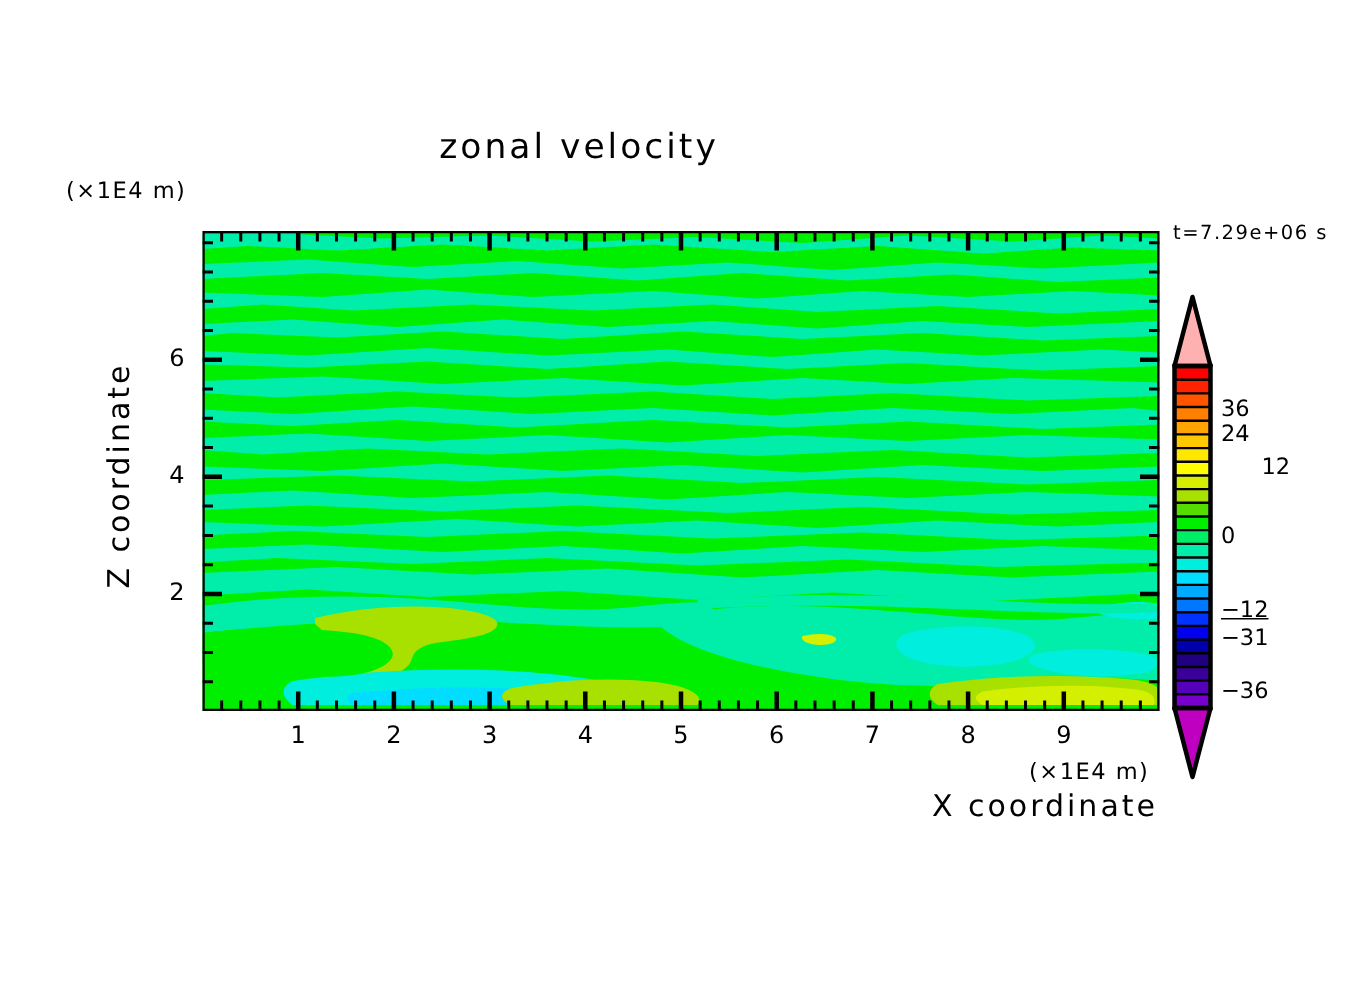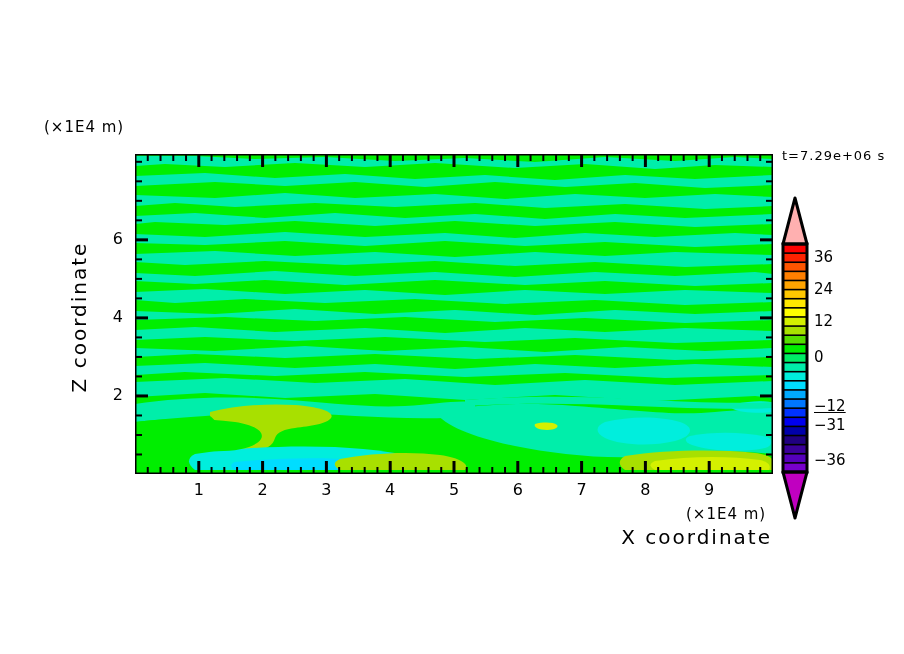--- a/index.html
+++ b/index.html
@@ -84,20 +84,21 @@
     position: absolute;
     left: 778px;
     top: 196px;
   }
 </style>
 </head>
 <body>
 
 <div class="stage">
 
+  <div class="txt" id="chart-title">zonal velocity</div>
   <div class="txt" id="yunit-label">(×1E4 m)</div>
   <div class="txt" id="xunit-label">(×1E4 m)</div>
   <div class="txt" id="time-label">t=7.29e+06 s</div>
   <div class="txt" id="xaxis-title">X coordinate</div>
   <div class="txt" id="yaxis-title">Z coordinate</div>
 
   <div class="plot-wrap">
     <svg width="638" height="320" viewBox="0 0 638 320">
       <defs>
         <clipPath id="plotclip">
@@ -357,22 +358,22 @@
           <line x1="5" y1="257.76" x2="29" y2="257.76" stroke-width="1.6" stroke="#000000"></line>
           <line x1="5" y1="266.88" x2="29" y2="266.88" stroke-width="1.6" stroke="#000000"></line>
         </g>
       <polygon id="cb-top-arrow" points="17,2 29,48 5,48" stroke="#000000" stroke-width="3" stroke-linejoin="round" fill="#ffb0b0"></polygon>
       <polygon id="cb-bottom-arrow" points="17,322 5,276 29,276" stroke="#000000" stroke-width="3" stroke-linejoin="round" fill="#c000c0"></polygon>
       <rect x="5" y="48" width="24" height="228" fill="none" stroke="#000000" stroke-width="3"></rect>
     </svg>
   </div>
 
   <div id="cb-labels">
-      <div class="cb-label" style="top: 248px; text-align: right;">36</div>
+      <div class="cb-label" style="top: 263px; text-align: right;">36</div>
       <div class="cb-label" style="top: 279.6px;">24</div>
-      <div class="cb-label" style="top: 312px;">12</div>
+      <div class="cb-label" style="top: 302px; margin-left: 27px;">12</div>
       <div class="cb-label" style="top: 348px;">0</div>
       <div class="cb-label" style="top: 397px; text-decoration: underline;">−12</div>
       <div class="cb-label" style="top: 416.4px;">−31</div>
       <div class="cb-label" style="top: 450.6px; text-align: center;">−36</div>
     </div>
 
 </div>
 
 </body></html>

